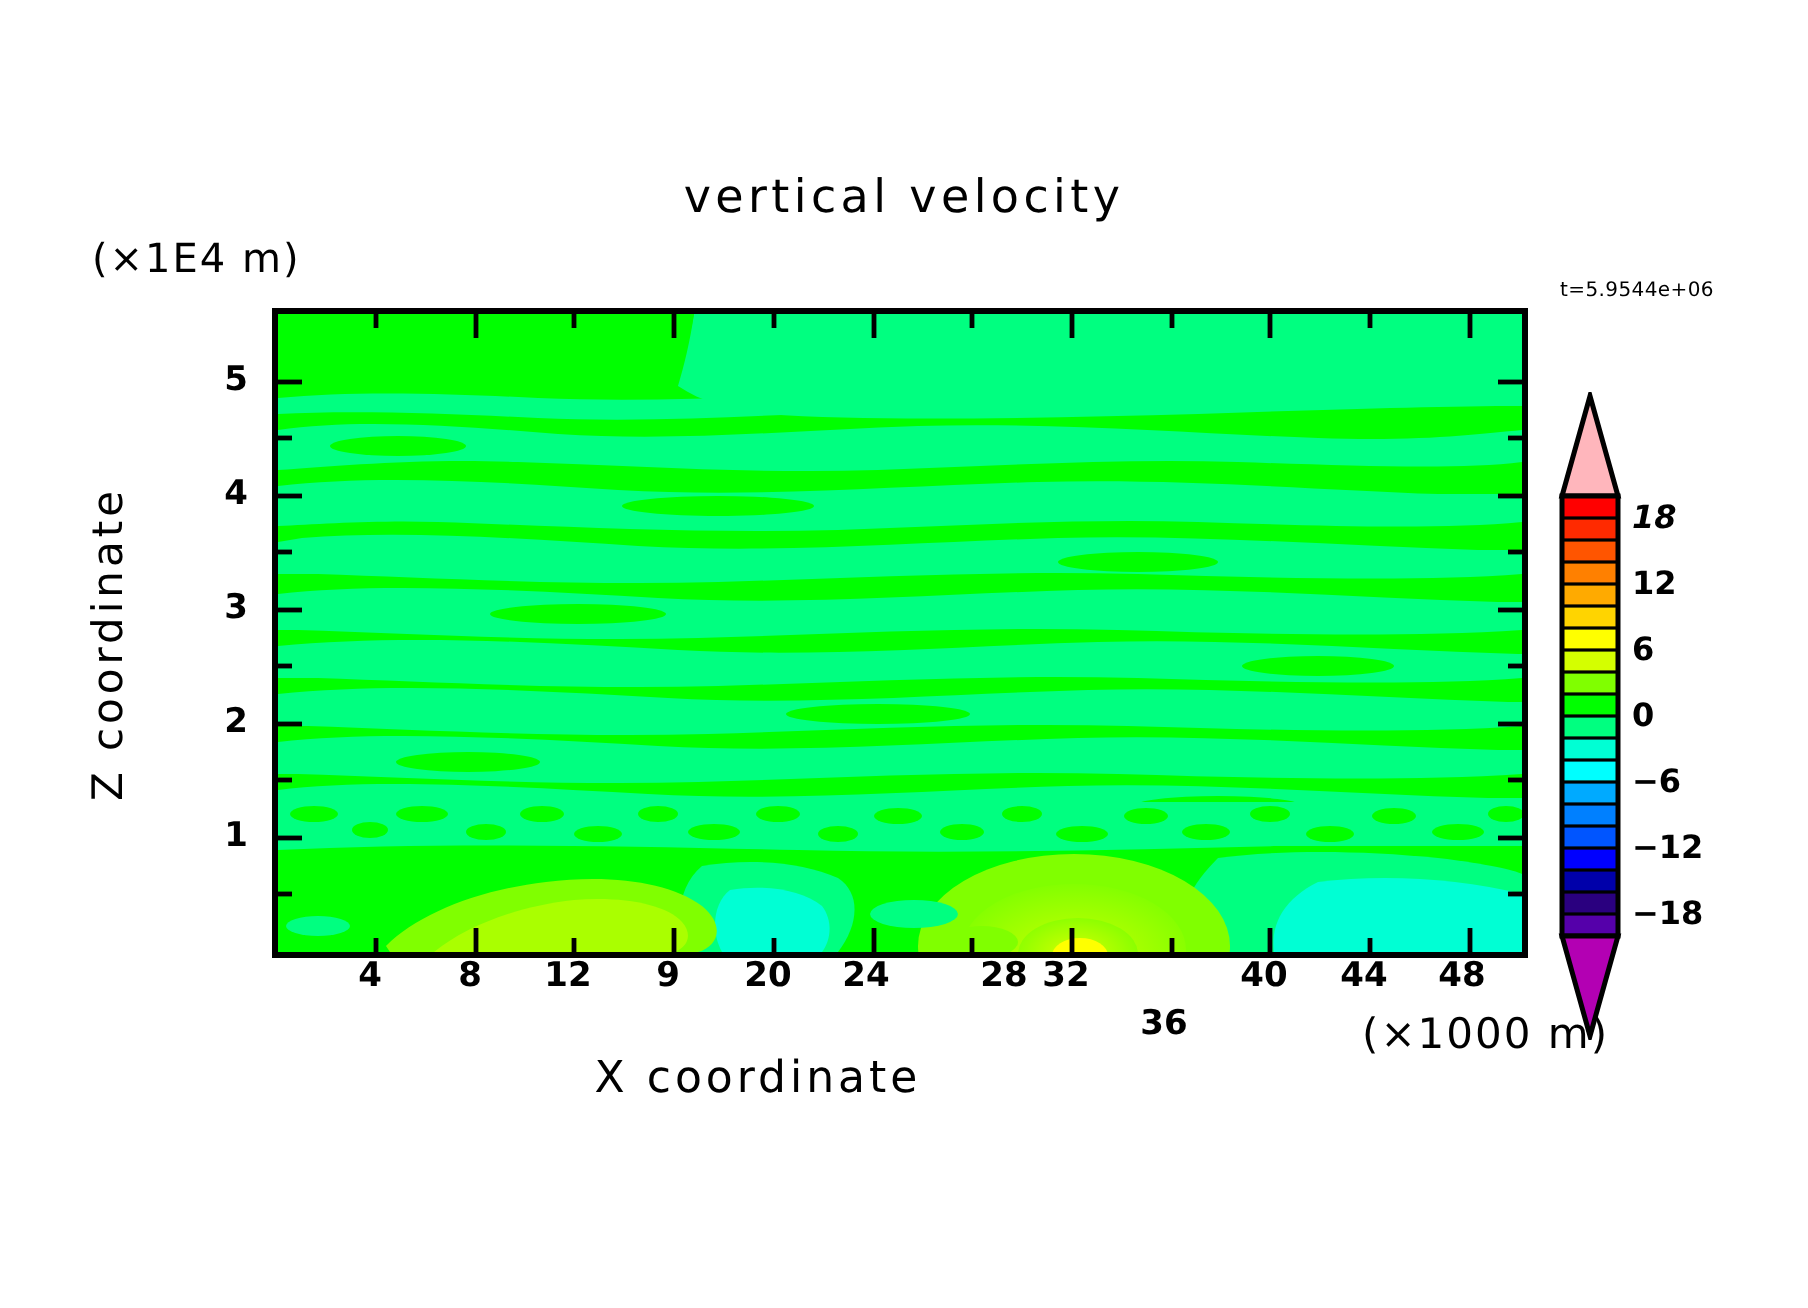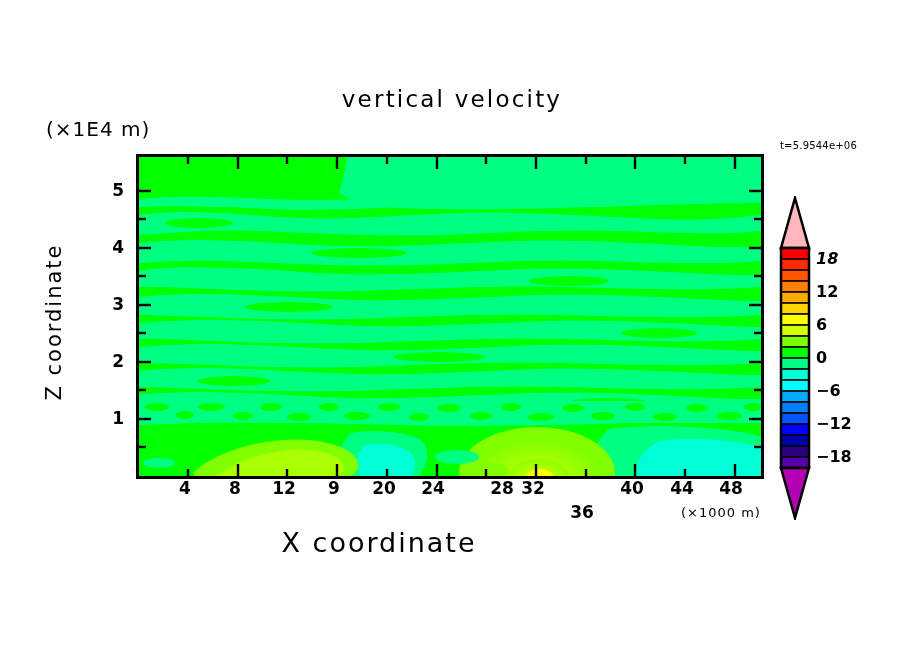--- a/index.html
+++ b/index.html
@@ -37,30 +37,30 @@
   }
 
   
   #z-unit-label {
     left: 46px; top: 117px;
     font-size: 20px;
     letter-spacing: 1px;
   }
   #x-unit-label {
     left: 681px; top: 505px;
-    font-size: 13px;
+    font-size: 21px;
     letter-spacing: 1px;
   }
 
   
   #x-axis-title {
     left: 0; top: 527px;
     width: 758px;
     text-align: center;
-    font-size: 27px;
+    font-size: 22px;
     letter-spacing: 2px;
   }
   #y-axis-title {
     left: -26px; top: 310px;
     width: 160px;
     text-align: center;
     font-size: 21px;
     letter-spacing: 2px;
     transform: rotate(-90deg);
     transform-origin: center center;

